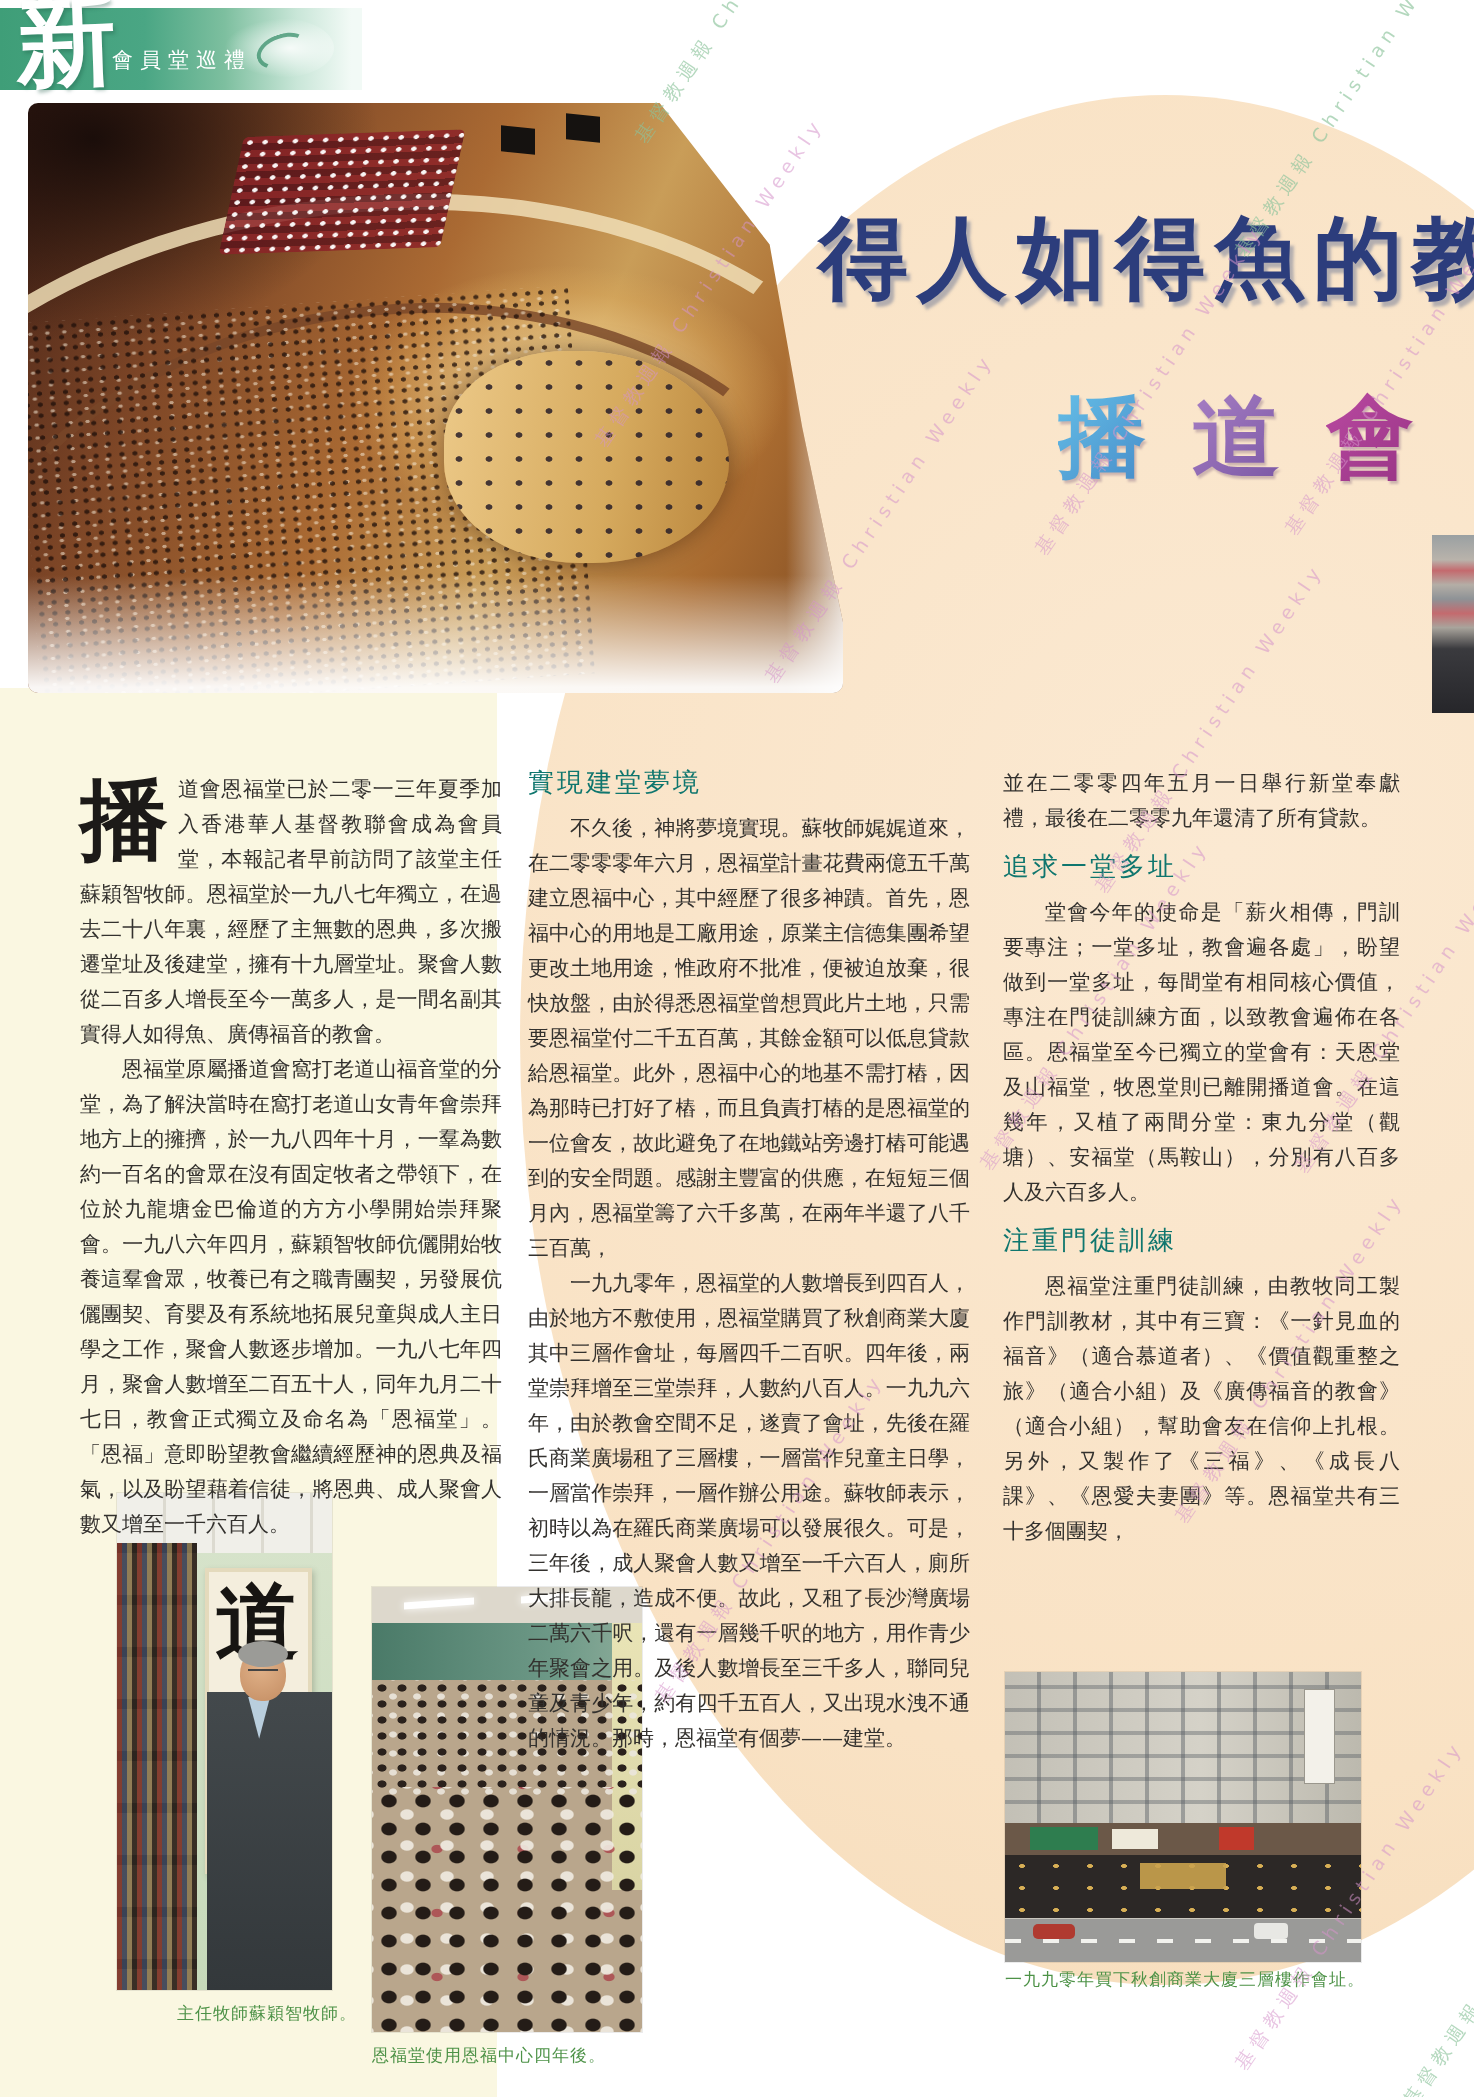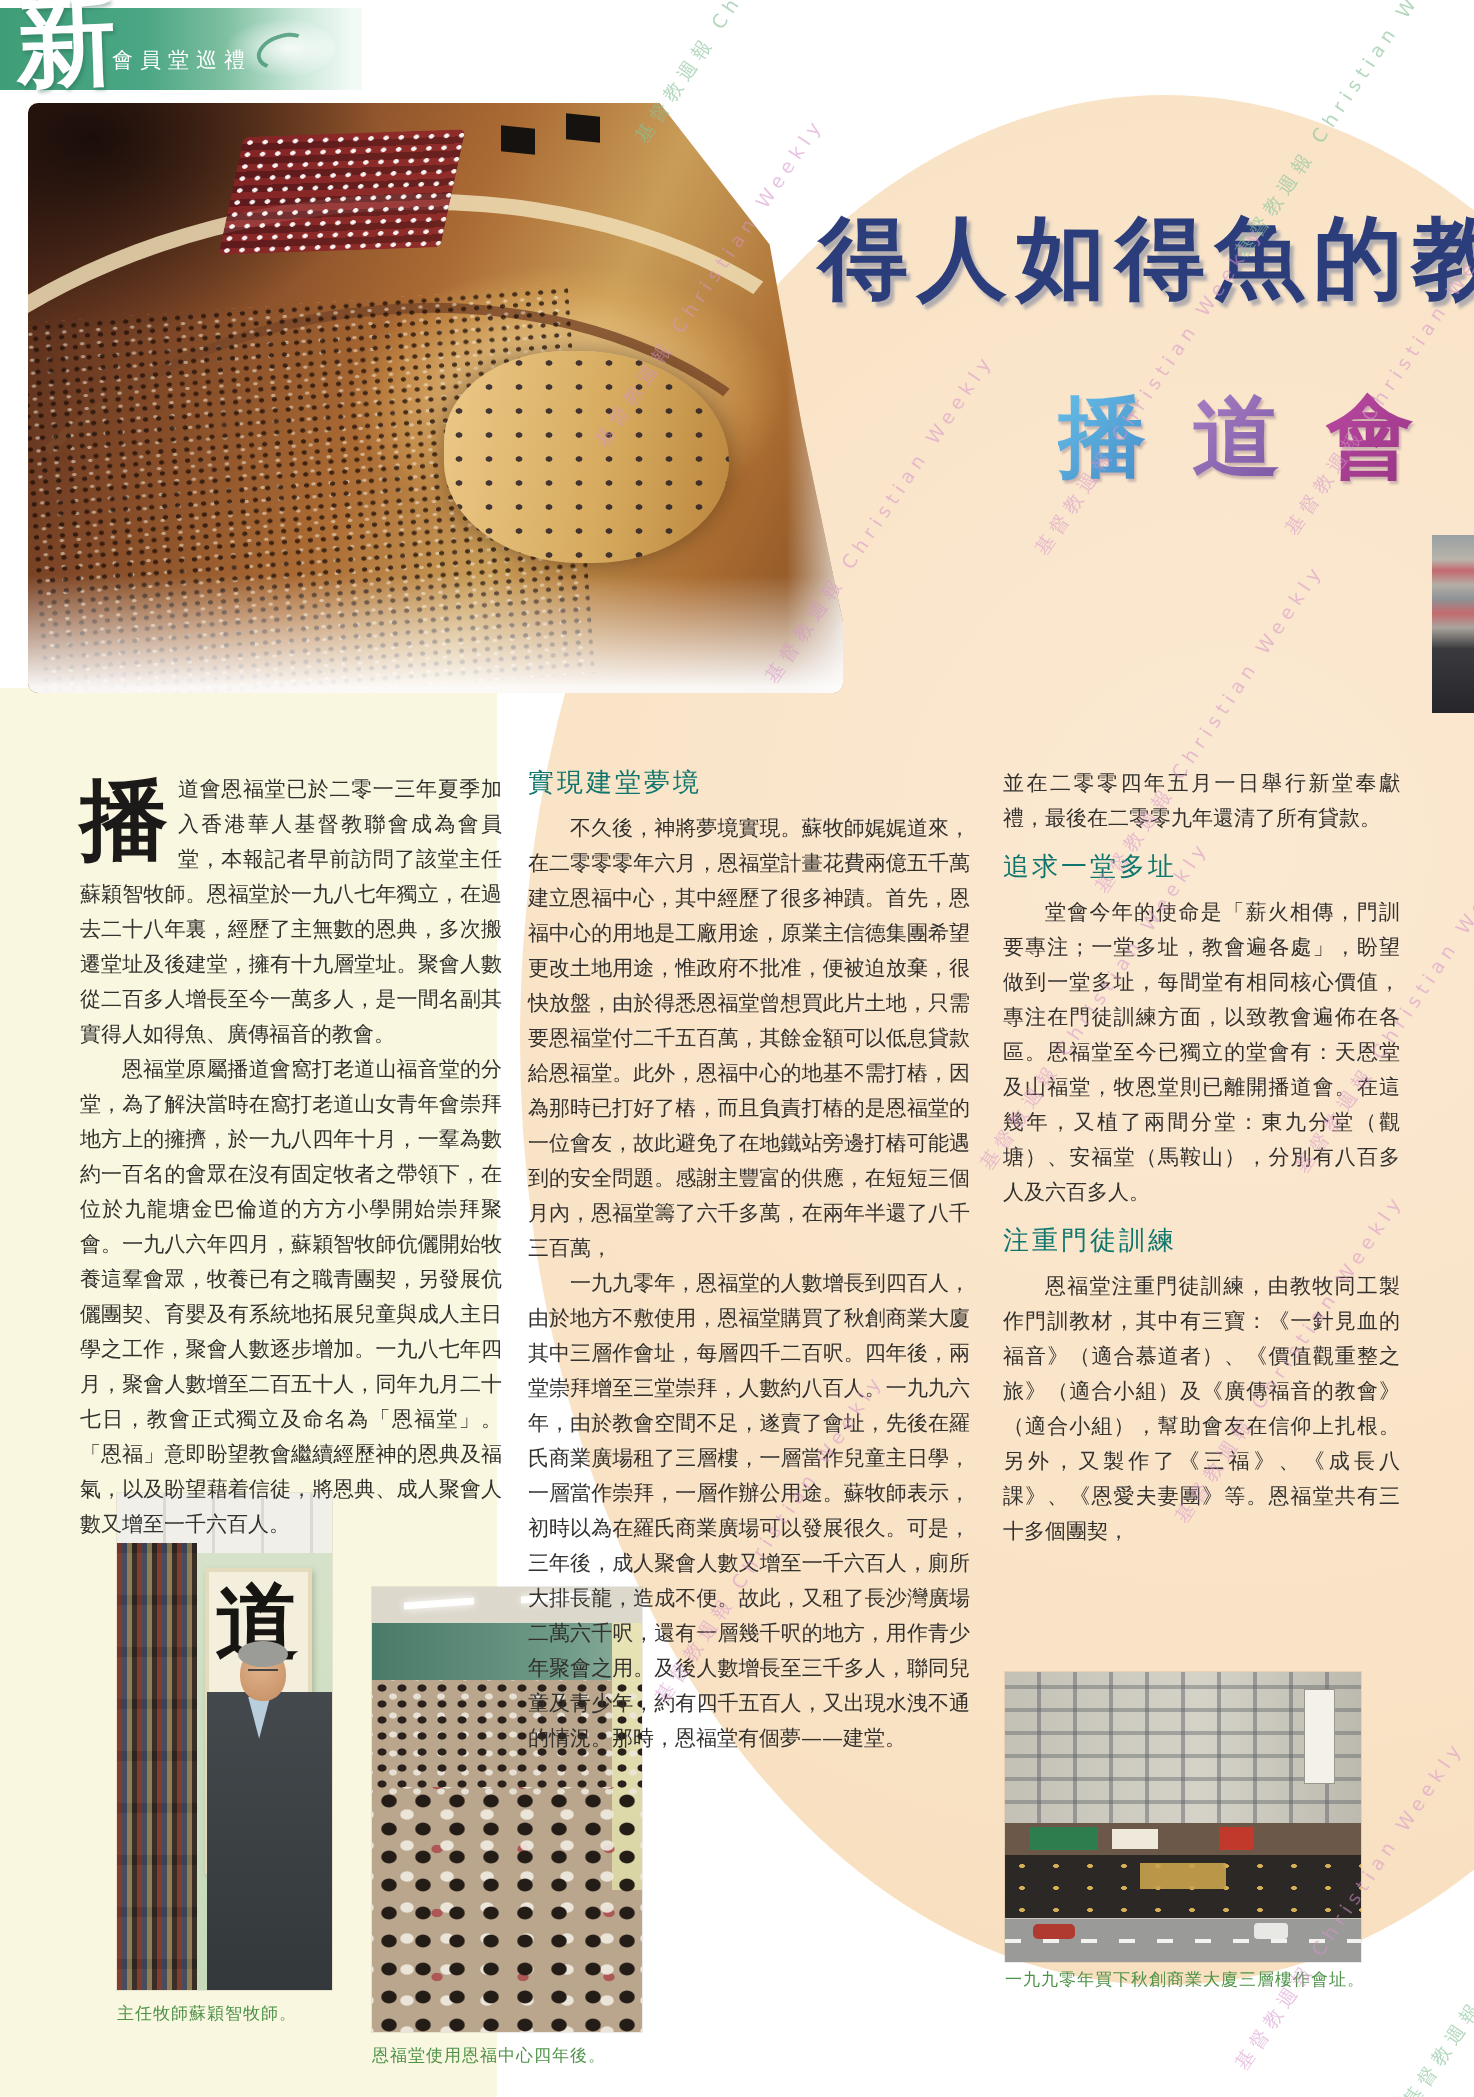--- a/index.html
+++ b/index.html
@@ -195,21 +195,21 @@
     <div class="ceil"></div>
     <div class="shelf"></div>
     <div class="scroll">
       <div class="big">道</div>
       <div class="seal"></div>
     </div>
     <div class="body"></div>
     <div class="shirt"></div>
     <div class="head"></div>
   </div>
-  <div class="caption" style="left:117px;top:2002px;width:300px;">主任牧師蘇穎智牧師。</div>
+  <div class="caption" style="left:117px;top:2002px;width:300px;text-align:center;">主任牧師蘇穎智牧師。</div>
 
   <div class="photo" id="class">
     <div class="ceil"></div>
     <div class="lamp1"></div>
     <div class="lamp2"></div>
     <div class="board"></div>
     <div class="win"></div>
     <div class="crowd1"></div>
     <div class="crowd2"></div>
   </div>

